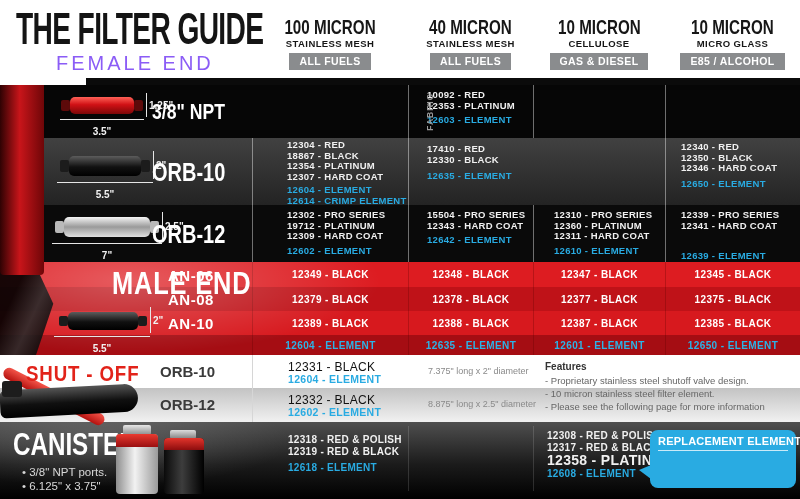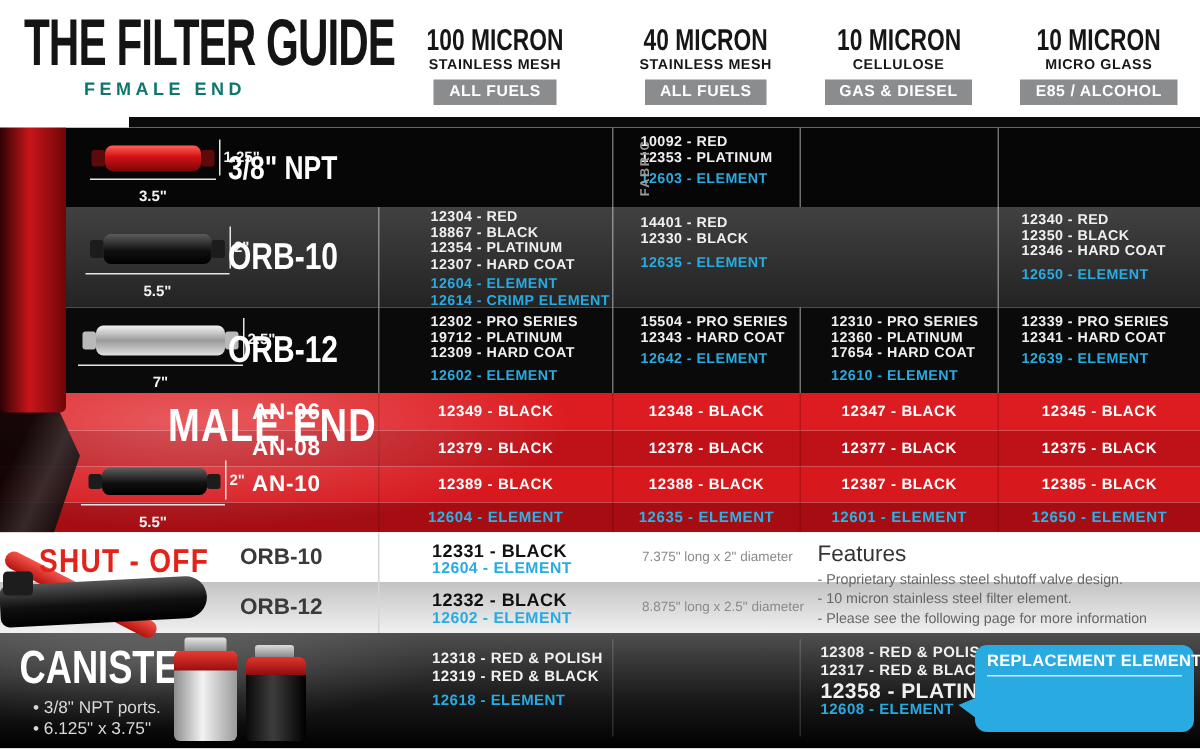--- a/index.html
+++ b/index.html
@@ -3,21 +3,21 @@
 <meta charset="utf-8">
 <style>
   html,body{margin:0;padding:0;background:#fff;}
   .page{position:relative;width:800px;height:499px;overflow:hidden;background:#fff;
         font-family:"Liberation Sans",sans-serif;-webkit-font-smoothing:antialiased;}
 
   
   .hdr{position:absolute;left:0;top:0;width:800px;height:85px;background:#fff;z-index:3;}
   .title{position:absolute;left:16px;top:4px;font-size:44px;font-weight:bold;color:#141414;
          white-space:nowrap;transform:scaleX(.64);transform-origin:left top;letter-spacing:-1px;}
-  .subtitle{position:absolute;left:56px;top:52px;font-size:12px;font-weight:bold;color:#0f766e;letter-spacing:3px;}
+  .subtitle{position:absolute;left:56px;top:52px;font-size:20px;font-weight:normal;color:#8b5cf6;letter-spacing:3px;}
   .topbar{position:absolute;left:86px;right:0;bottom:0;height:7px;background:#0b0b0b;}
   .hcol{position:absolute;top:17px;text-align:center;}
   .hcol.h1{left:252px;width:156px;}
   .hcol.h2{left:408px;width:125px;}
   .hcol.h3{left:533px;width:132px;}
   .hcol.h4{left:665px;width:135px;}
   .hc-l1{display:inline-block;font-size:20px;font-weight:bold;color:#161616;line-height:20px;
          transform:scaleX(.76);transform-origin:center;white-space:nowrap;}
   .hc-l2{font-size:9.5px;font-weight:bold;color:#161616;letter-spacing:.4px;margin-top:0;}
   .badge{display:inline-block;margin-top:4px;background:#8a8c8e;color:#fff;font-weight:bold;
@@ -87,25 +87,25 @@
   .maleillus{position:absolute;left:52px;top:44px;width:130px;height:46px;z-index:2;}
 
   
   .shutoff{position:absolute;left:0;top:355px;width:800px;height:67px;background:#fff;}
   .sorow1{position:absolute;left:0;top:0;width:800px;height:33px;background:#fff;}
   .sorow2{position:absolute;left:0;top:33px;width:800px;height:34px;background:linear-gradient(180deg,#c3c3c3,#f1f1f1);}
   .sodiv{position:absolute;left:252px;top:0;bottom:0;width:1px;background:#d6d6d6;}
   .sotitle{position:absolute;left:26px;top:6px;font-size:22px;font-weight:bold;color:#e2231a;
            transform:scaleX(.85);transform-origin:left top;letter-spacing:1px;white-space:nowrap;z-index:3;}
   .soname{position:absolute;left:160px;font-size:15px;font-weight:bold;color:#3a3a3a;z-index:3;}
-  .sopart{position:absolute;left:288px;font-size:12px;font-weight:bold;color:#111;letter-spacing:.3px;z-index:3;white-space:nowrap;}
+  .sopart{position:absolute;left:288px;font-size:12px;font-weight:normal;color:#111;letter-spacing:.3px;z-index:3;white-space:nowrap;}
   .soel{position:absolute;left:288px;font-size:10.5px;font-weight:bold;letter-spacing:.3px;z-index:3;white-space:nowrap;}
   .sosize{position:absolute;left:428px;font-size:9px;color:#8a8a8a;z-index:3;white-space:nowrap;}
   .features{position:absolute;left:545px;top:6px;z-index:3;}
-  .ftitle{font-size:15px;font-weight:normal;color:#333;margin-bottom:2px;}
+  .ftitle{font-size:10px;font-weight:bold;color:#333;margin-bottom:2px;}
   .fitem{font-size:9.5px;color:#666;line-height:13px;white-space:nowrap;}
   .valve{position:absolute;left:0;top:10px;width:150px;height:57px;z-index:2;}
   .valvebody{position:absolute;left:0;top:22px;width:138px;height:28px;border-radius:6px 14px 14px 6px;
              background:linear-gradient(180deg,#565656,#101010 55%,#000);transform:rotate(-3deg);}
   .valvelever{position:absolute;left:4px;top:0;width:112px;height:12px;border-radius:6px;
               background:linear-gradient(180deg,#f4554a,#b5120f);transform:rotate(27deg);transform-origin:left center;}
   .valvehub{position:absolute;left:2px;top:16px;width:20px;height:16px;background:#1d1d1d;border-radius:3px;}
 
   
   .canister{position:absolute;left:0;top:422px;width:800px;height:77px;
@@ -211,21 +211,21 @@
           <div class="pn">18867 - BLACK</div>
           <div class="pn">12354 - PLATINUM</div>
           <div class="pn">12307 - HARD COAT</div>
           <div class="gap" style="height:3px;"></div>
           <div class="el" style="color:#29abe2;">12604 - ELEMENT</div>
           <div class="el" style="color:#29abe2;">12614 - CRIMP ELEMENT</div>
         </div>
       </div>
       <div class="fcell cellc2">
         <div class="pnwrap pad2" style="padding-top:6px;">
-          <div class="pn">14401 - RED</div>
+          <div class="pn">17410 - RED</div>
           <div class="pn">12330 - BLACK</div>
           <div class="gap" style="height:6px;"></div>
           <div class="el" style="color:#29abe2;">12635 - ELEMENT</div>
         </div>
       </div>
       <div class="fcell cellc4">
         <div class="pnwrap pad4" style="padding-top:4px;">
           <div class="pn">12340 - RED</div>
           <div class="pn">12350 - BLACK</div>
           <div class="pn">12346 - HARD COAT</div>
@@ -262,31 +262,31 @@
           <div class="pn">15504 - PRO SERIES</div>
           <div class="pn">12343 - HARD COAT</div>
           <div class="gap"></div>
           <div class="el" style="color:#29abe2;">12642 - ELEMENT</div>
         </div>
       </div>
       <div class="fcell cellc3">
         <div class="pnwrap pad3">
           <div class="pn">12310 - PRO SERIES</div>
           <div class="pn">12360 - PLATINUM</div>
-          <div class="pn">17654 - HARD COAT</div>
+          <div class="pn">12311 - HARD COAT</div>
           <div class="gap"></div>
           <div class="el" style="color:#29abe2;">12610 - ELEMENT</div>
         </div>
       </div>
       <div class="fcell cellc4">
         <div class="pnwrap pad4">
           <div class="pn">12339 - PRO SERIES</div>
           <div class="pn">12341 - HARD COAT</div>
           <div class="gap"></div>
-          <div class="el" style="color:#29abe2;">12639 - ELEMENT</div>
+          <div class="el" style="color:#29abe2;margin-top:16px;">12639 - ELEMENT</div>
         </div>
       </div>
     </div>
   </div>
 
   <div class="male">
     <div class="mrow mr1">
       <div class="mlab">AN-06</div>
       <div class="mcell cellc1">
           <span class="mpn">12349 - BLACK</span>

